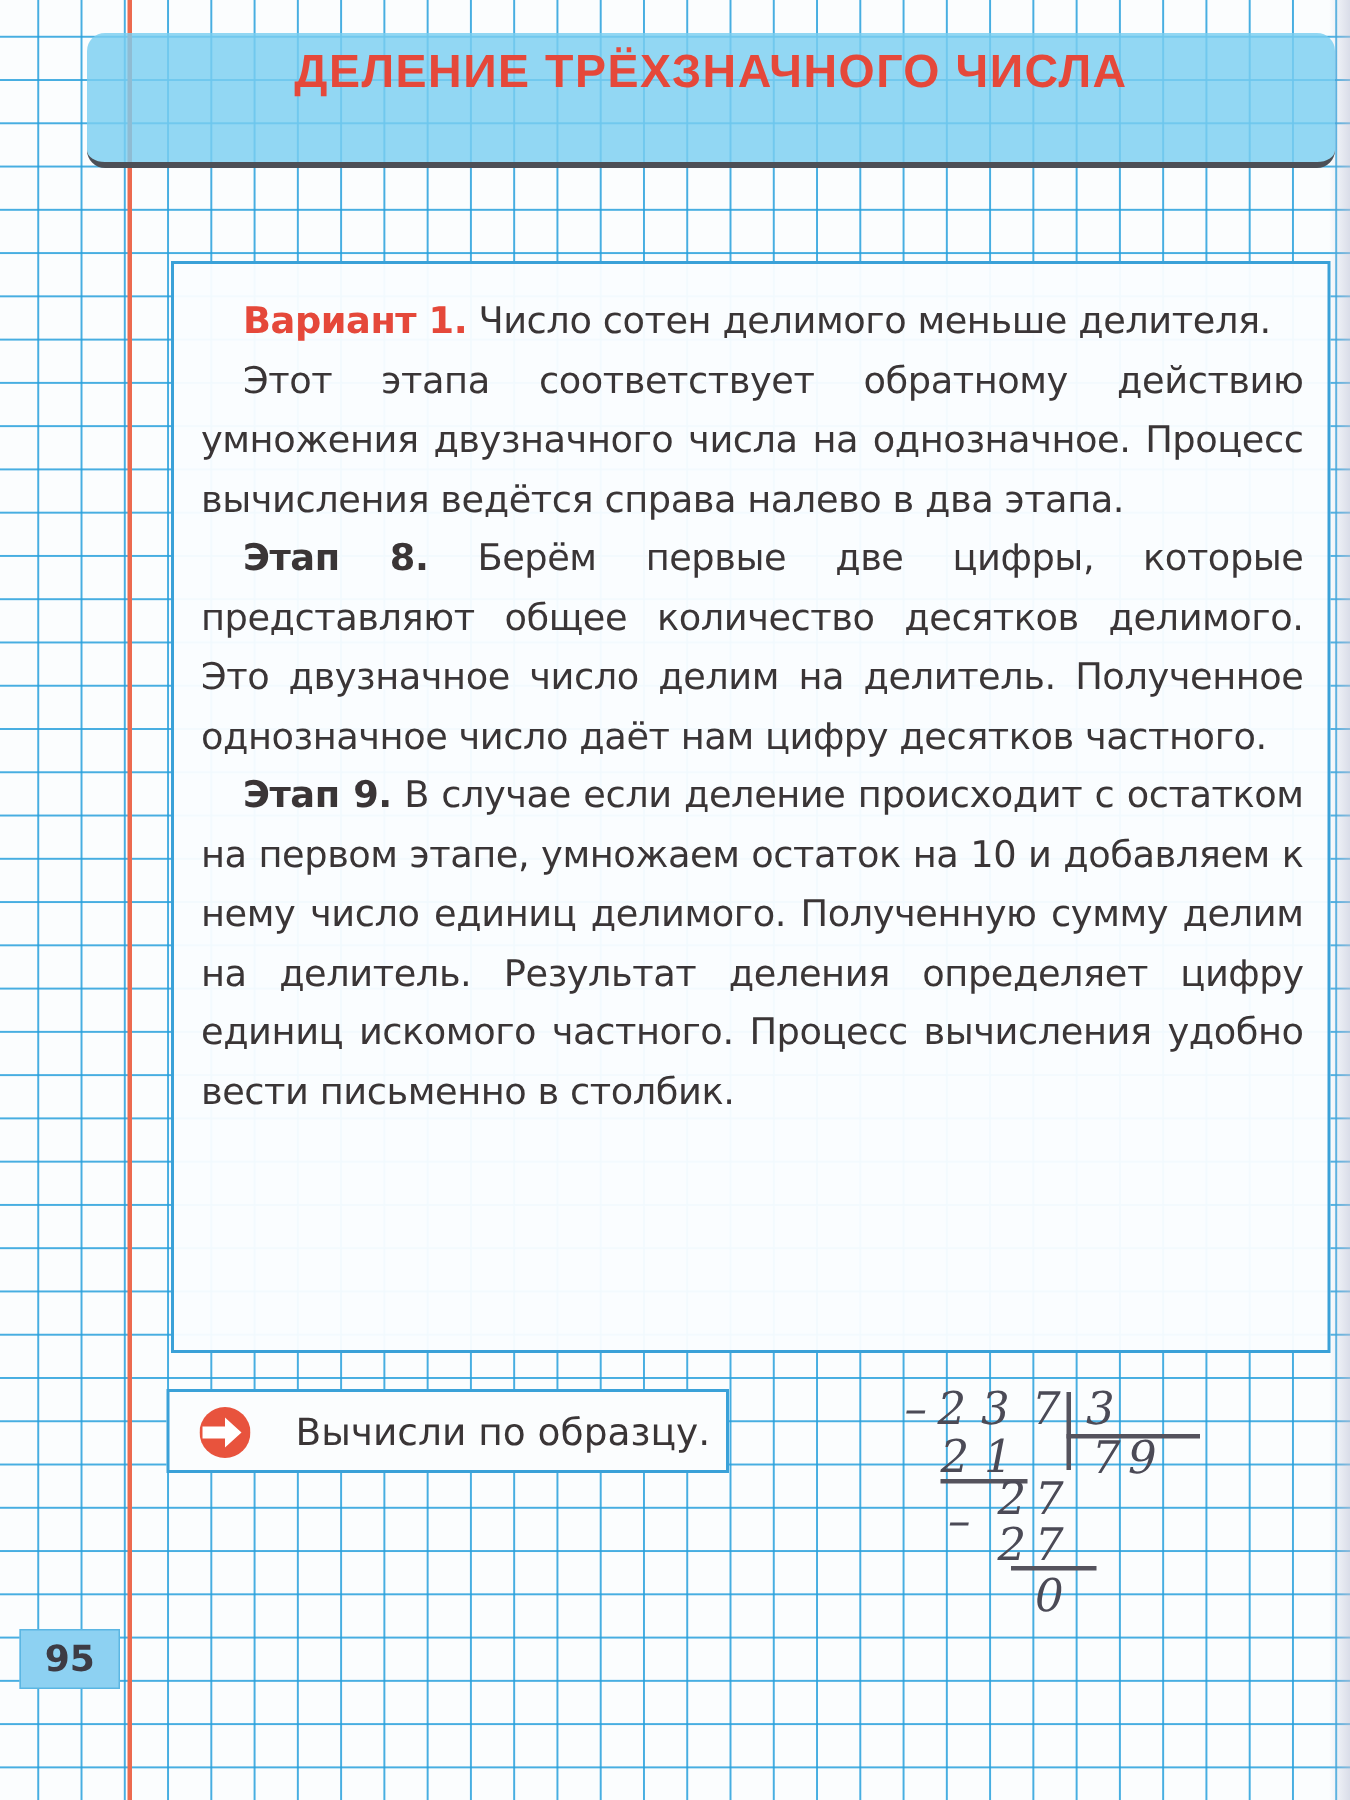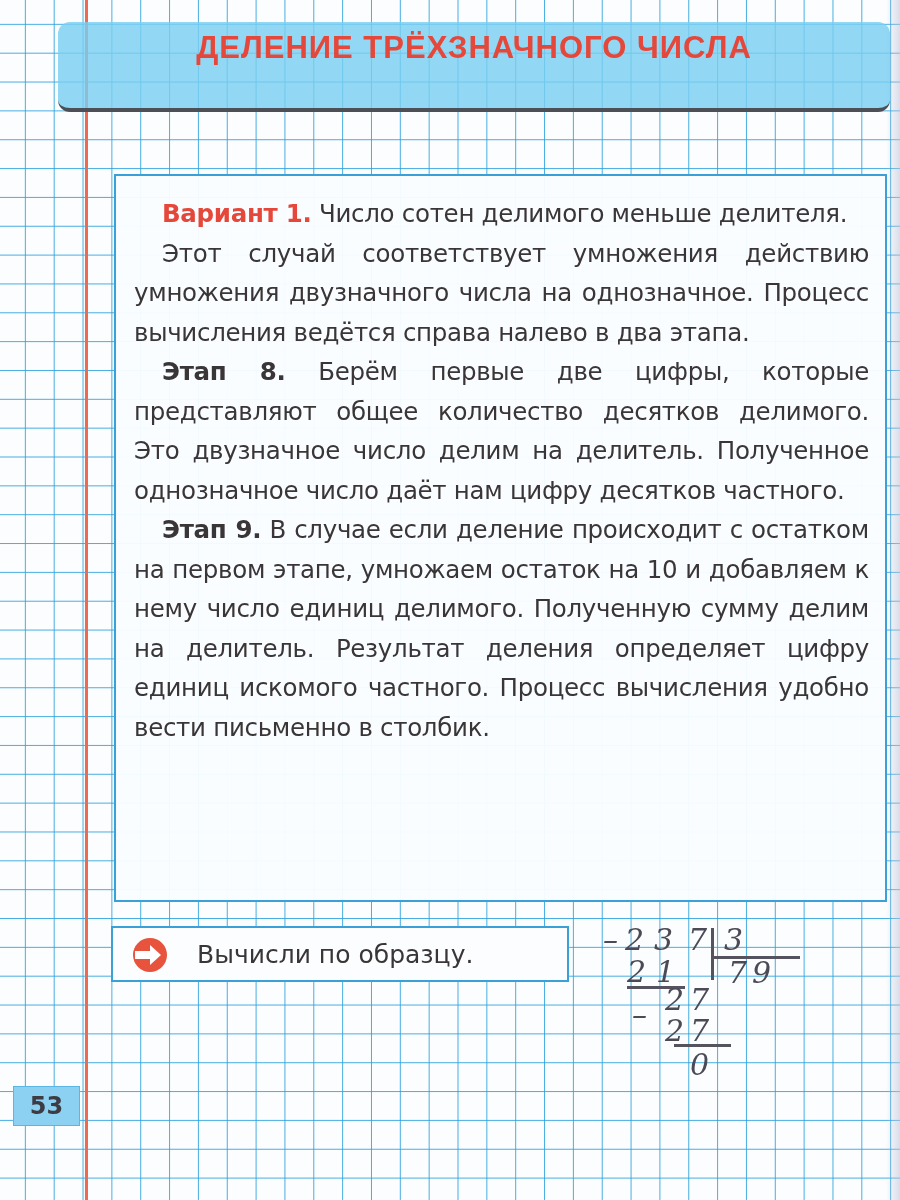--- a/index.html
+++ b/index.html
@@ -47,21 +47,21 @@
     font-family: "DejaVu Sans", sans-serif;
     font-size: 24.5px; line-height: 39.5px;
     text-align: justify;
     letter-spacing: -0.3px;
   }
   .para { margin: 0; text-indent: 28px; }
   .para + .para { margin-top: 0; }
   .lead-red { color: #e5483a; font-weight: bold; }
   .lead-bold { font-weight: bold; }
   .exercise-box {
-    position: absolute; left: 111px; top: 926px; width: 458px; height: 56px;
+    position: absolute; left: 111px; top: 926px; width: 375px; height: 56px;
     background: #fbfdfe;
     border: 2px solid #3aa1d8; box-sizing: border-box;
   }
   .arrow-icon {
     position: absolute; left: 20px; top: 10px; width: 34px; height: 34px;
   }
   .exercise-text {
     position: absolute; left: 84px; top: 10px;
     color: #3a3536; font-family: "DejaVu Sans", sans-serif; font-size: 25px; line-height: 34px;
   }
@@ -87,21 +87,21 @@
 <div class="page-shadow"></div>
 <div class="margin-line"></div>
 
 <div class="title-band">
   <span class="title-line first">ДЕЛЕНИЕ ТРЁХЗНАЧНОГО ЧИСЛА</span>
 </div>
 
 <div class="content-box">
   <div class="content-text">
     <p class="para"><span class="lead-red">Вариант 1.</span><span> Число сотен делимого меньше делителя.</span></p>
-    <p class="para">Этот случай соответствует умножения действию умножения двузначного числа на однозначное. Процесс вычисления ведётся справа налево в два этапа.</p>
+    <p class="para">Этот этапа соответствует обратному действию умножения двузначного числа на однозначное. Процесс вычисления ведётся справа налево в два этапа.</p>
     <p class="para"><span class="lead-bold">Этап 8.</span><span> Берём первые две цифры, которые представляют общее количество десятков делимого. Это двузначное число делим на делитель. Полученное однозначное число даёт нам цифру десятков частного.</span></p>
     <p class="para"><span class="lead-bold">Этап 9.</span><span> В случае если деление происходит с остатком на первом этапе, умножаем остаток на 10 и добавляем к нему число единиц делимого. Полученную сумму делим на делитель. Результат деления определяет цифру единиц искомого частного. Процесс вычисления удобно вести письменно в столбик.</span></p>
   </div>
 </div>
 
 <div class="exercise-box">
   <svg class="arrow-icon" viewBox="0 0 34 34">
     <circle cx="17" cy="17" r="17" fill="#e8533d"></circle>
     <path d="M2 13 H17 V7 L28 17 L17 27 V21 H2 Z" fill="#ffffff"></path>
   </svg>
@@ -124,14 +124,14 @@
   <span class="digit" style="left:665px;top:985px;">2</span>
   <span class="digit" style="left:690px;top:985px;">7</span>
   <span class="digit" style="left:632px;top:1000px;">–</span>
   <span class="digit" style="left:665px;top:1016px;">2</span>
   <span class="digit" style="left:690px;top:1016px;">7</span>
   <div class="rule" style="left:674px;top:1044px;width:57px;height:2.5px;"></div>
   <span class="digit" style="left:690px;top:1050px;">0</span>
 </div>
 
 <div class="page-number-box">
-  <span class="page-number">53</span>
+  <span class="page-number">95</span>
 </div>
 
 </body></html>

